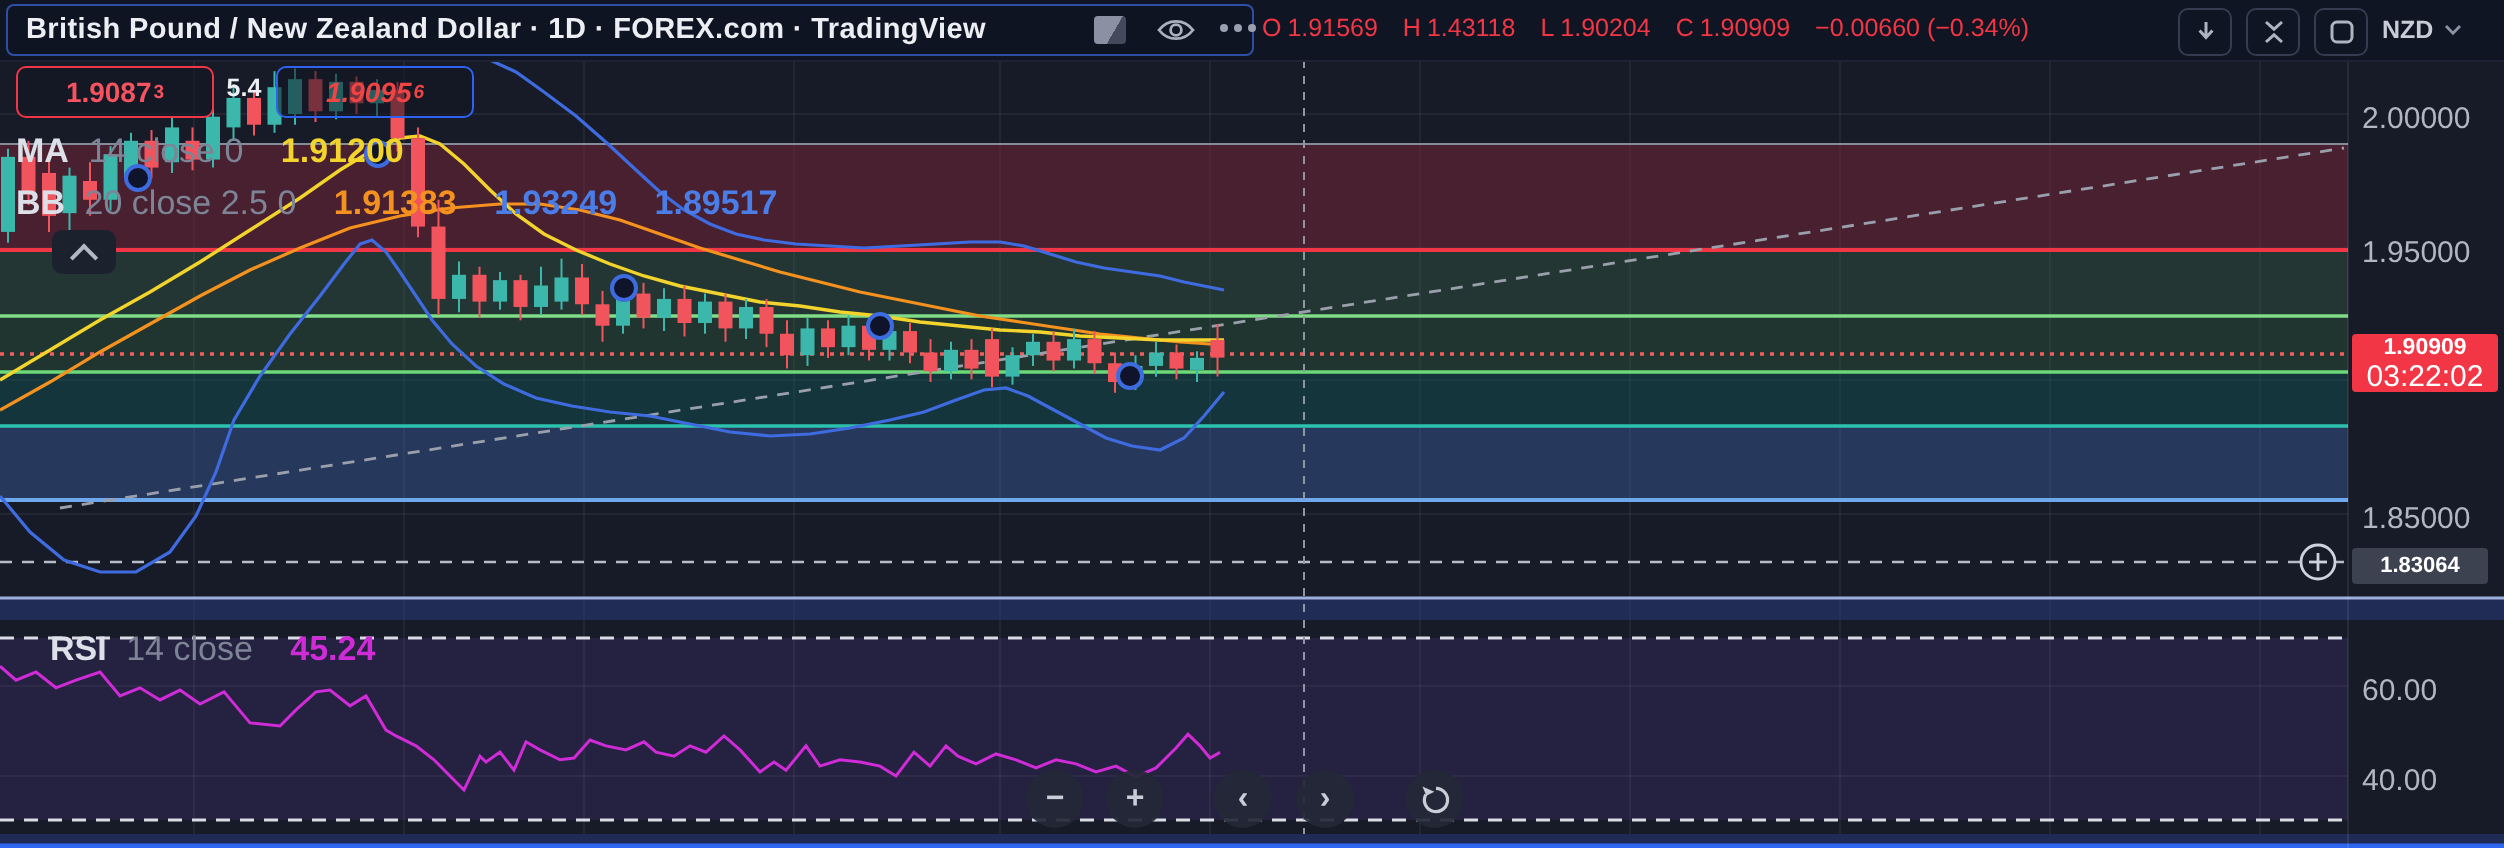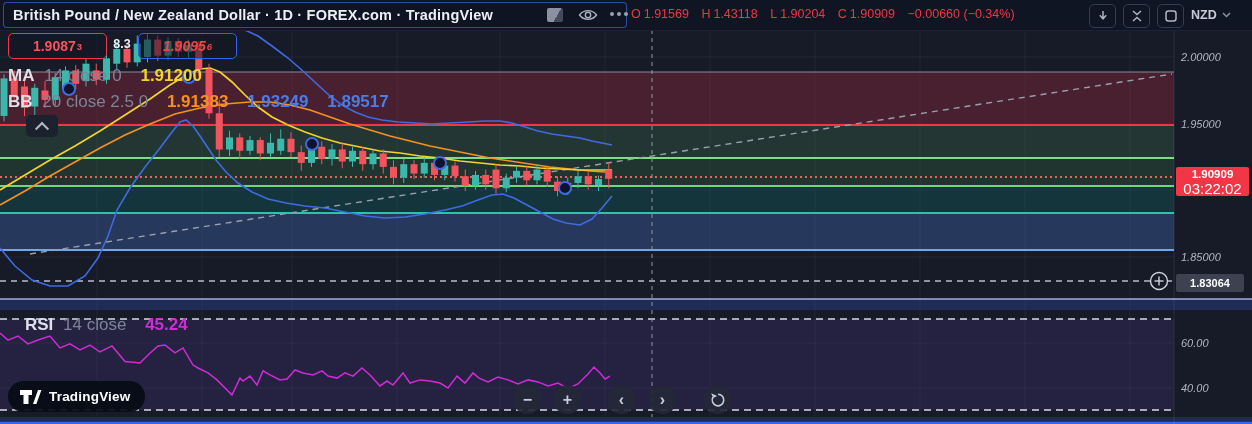--- a/index.html
+++ b/index.html
@@ -38,21 +38,21 @@
           font-size:12.5px;font-weight:700;color:#eef0f5;}
   .legend{position:absolute;left:8px;z-index:4;font-size:17px;white-space:nowrap;}
   .legend .nm{color:#dde0e8;font-weight:700;}
   .legend .pr{color:#7d8496;margin-left:5px;}
   .legend .vl{margin-left:14px;font-weight:600;}
   .collapse-btn{position:absolute;left:26px;top:115px;width:32px;height:22px;border-radius:5px;
                 background:#1c212e;z-index:4;display:flex;align-items:center;justify-content:center;}
   .chev-up{width:8px;height:8px;border-left:2px solid #b2b8c4;border-top:2px solid #b2b8c4;
            transform:rotate(45deg) translate(2px,2px);}
   
-  .axlab{position:absolute;left:1181px;font-size:11px;color:#b0b6c2;z-index:4;font-style:italic;}
+  .axlab{position:absolute;left:1181px;font-size:15px;color:#b0b6c2;z-index:4;}
   .tag-last{position:absolute;left:1176px;top:167px;width:73px;height:29px;background:#f23645;
             border-radius:2px;color:#fff;text-align:center;z-index:4;}
   .tag-last .p{font-size:11.5px;font-weight:700;line-height:15px;}
   .tag-last .t{font-size:15px;line-height:13px;}
   .tag-level{position:absolute;left:1176px;top:274px;width:68px;height:18px;background:#3d4250;
              border-radius:2px;color:#fff;font-size:11px;font-weight:700;text-align:center;
              line-height:18px;z-index:4;}
   
   .logo-pill{position:absolute;left:8px;top:381px;height:31px;border-radius:16px;z-index:6;
              background:rgba(8,12,22,0.93);display:flex;align-items:center;padding:0 15px 0 11px;gap:7px;}
@@ -287,21 +287,21 @@
       <svg width="9" height="6" viewBox="0 0 9 6">
           <path d="M1 1 L4.5 4.6 L8 1" fill="none" stroke="#8b93a5" stroke-width="1.4"></path>
         </svg>
     </div>
   </div>
 
   <div class="quote-box bid">
     <span>1.9087</span>
       <sup>3</sup>
   </div>
-  <div class="spread">8.3</div>
+  <div class="spread">5.4</div>
   <div class="quote-box ask">
     <span>1.9095</span>
       <sup>6</sup>
   </div>
 
   <div class="legend" style="top:66px;">
     <span class="nm">MA</span>
     <span class="pr">14 close 0</span>
     <span class="vl" style="color:#f2d42c;">1.91200</span>
   </div>
@@ -325,27 +325,20 @@
   <div class="axlab" style="top:118px;">1.95000</div>
   <div class="axlab" style="top:251px;">1.85000</div>
   <div class="axlab" style="top:337px;">60.00</div>
   <div class="axlab" style="top:382px;">40.00</div>
   <div class="tag-last">
     <div class="p">1.90909</div>
     <div class="t">03:22:02</div>
   </div>
   <div class="tag-level">1.83064</div>
 
-  <div class="logo-pill">
-    <svg width="23" height="20" viewBox="0 0 23 20">
-      <path d="M1 3 h12 v5 H9.5 v9 H4.5 V8 H1 Z" fill="#ffffff"></path>
-      <path d="M14 17 L19 3 h3.4 L17.4 17 Z" fill="#ffffff"></path>
-    </svg>
-    <span class="txt">TradingView</span>
-  </div>
   <div class="navbtn" style="left:513px;">−</div>
   <div class="navbtn" style="left:553px;">+</div>
   <div class="navbtn" style="left:607px;">‹</div>
   <div class="navbtn" style="left:648px;">›</div>
   <div class="navbtn" style="left:703px;">
     <svg width="16" height="16" viewBox="0 0 16 16">
       <path d="M8 2.2 a5.8 5.8 0 1 1 -5.1 3" fill="none" stroke="#c9cdd8" stroke-width="1.6"></path>
       <path d="M1.2 1.2 L3.2 5.9 L7.2 3.9 Z" fill="#c9cdd8"></path>
     </svg>
   </div>

